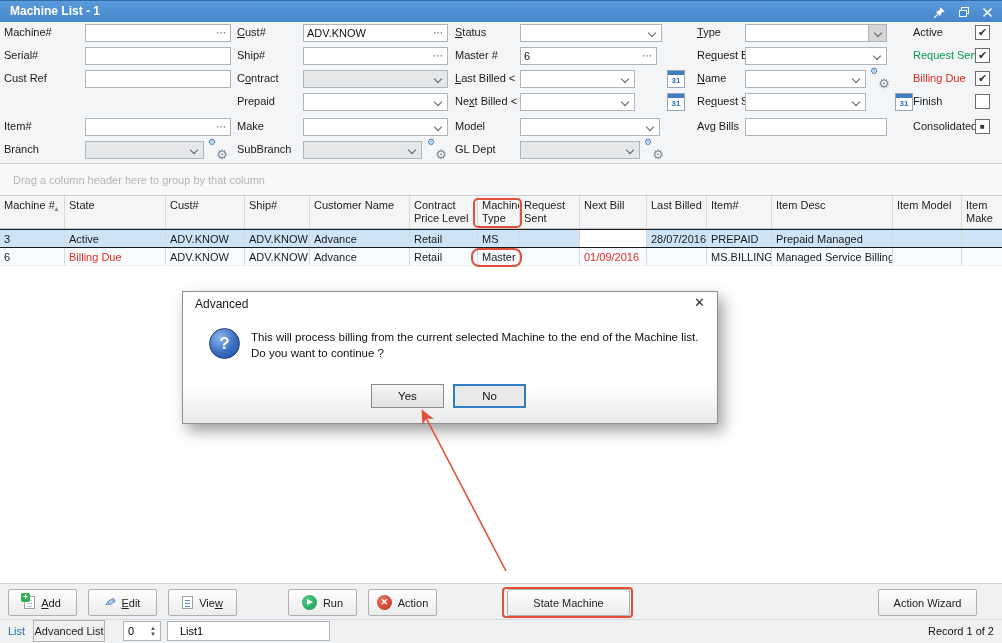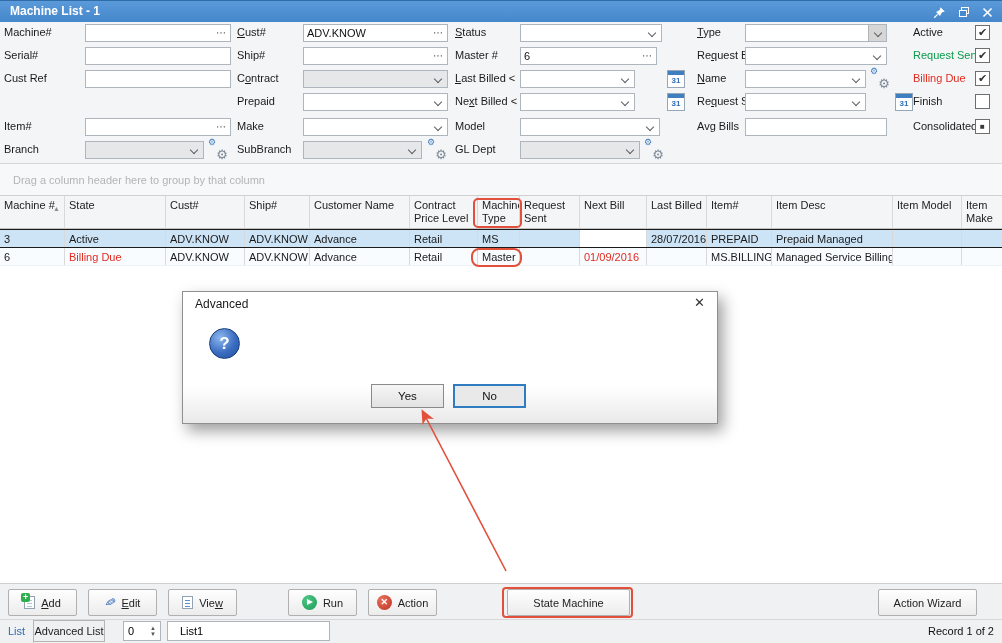--- a/index.html
+++ b/index.html
@@ -366,20 +366,24 @@
   </div>
   <div class="listname">
     <input value="List1" style="">
   </div>
   <div class="record">Record 1 of 2</div>
 
   <div class="dialog">
     <span class="dlg-title">Advanced</span>
     <span class="dlg-close">✕</span>
     <div class="dlg-icon">?</div>
+    <div class="dlg-text">
+      <div>This will process billing from the current selected Machine to the end of the Machine list.</div>
+      <div>Do you want to continue ?</div>
+    </div>
     <div class="dlg-btn yes">Yes</div>
     <div class="dlg-btn no">No</div>
   </div>
 
   <div class="anno" style="left:473px;top:198px;width:49px;height:30px;border-radius:5px"></div>
   <div class="anno" style="left:471px;top:248px;width:51px;height:19px;border-radius:8px"></div>
   <div class="anno" style="left:502px;top:587px;width:131px;height:31px;border-radius:4px"></div>
 
   <svg class="arrow-svg" viewBox="0 0 1002 643">
     <defs>

